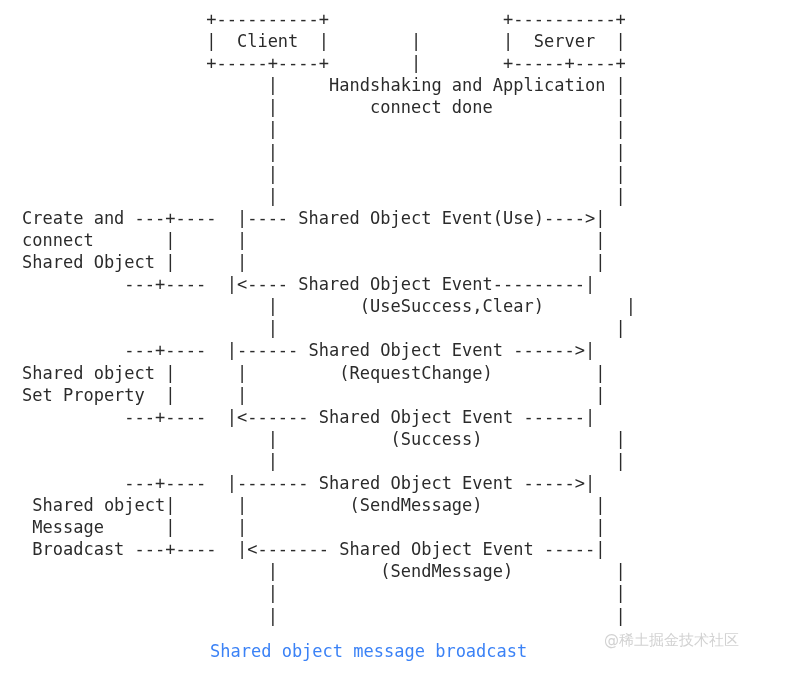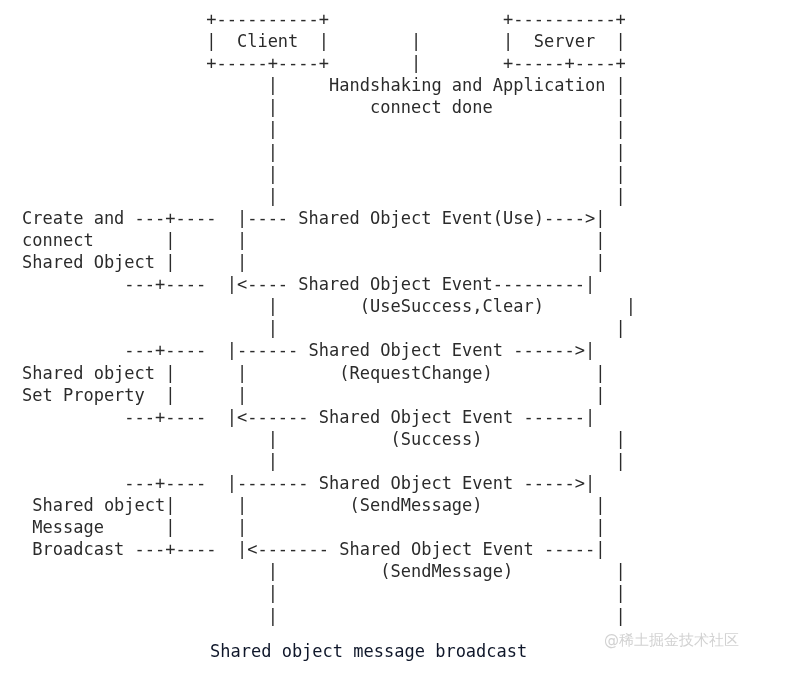--- a/index.html
+++ b/index.html
@@ -40,21 +40,21 @@
     -webkit-font-smoothing: antialiased;
   }
 
   .caption {
     position: absolute;
     left: 210px;
     top: 640px;
     font-family: "DejaVu Sans Mono", "Liberation Mono", monospace;
     font-size: 17px;
     line-height: 22px;
-    color: #0f172a;
+    color: #3b82f6;
     white-space: pre;
   }
 
   .watermark {
     position: absolute;
     left: 604px;
     top: 630px;
     font-family: "DejaVu Sans", "Liberation Sans", sans-serif;
     font-size: 15px;
     line-height: 20px;

